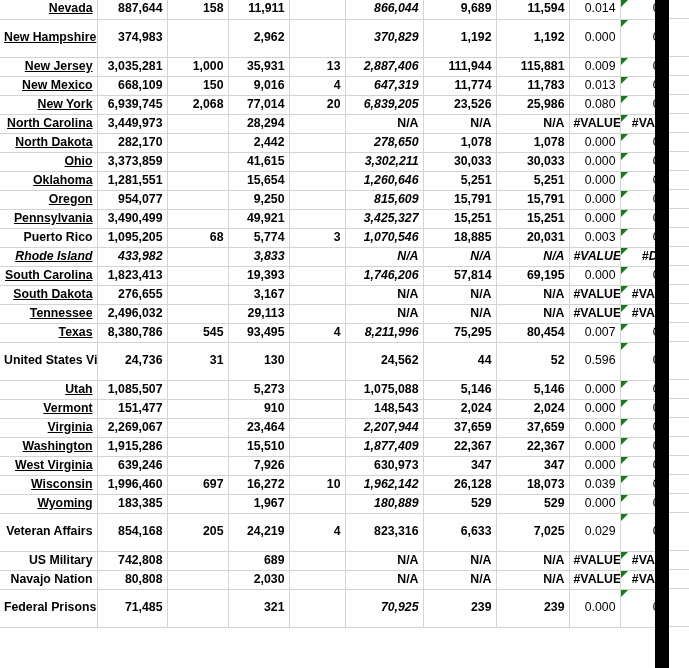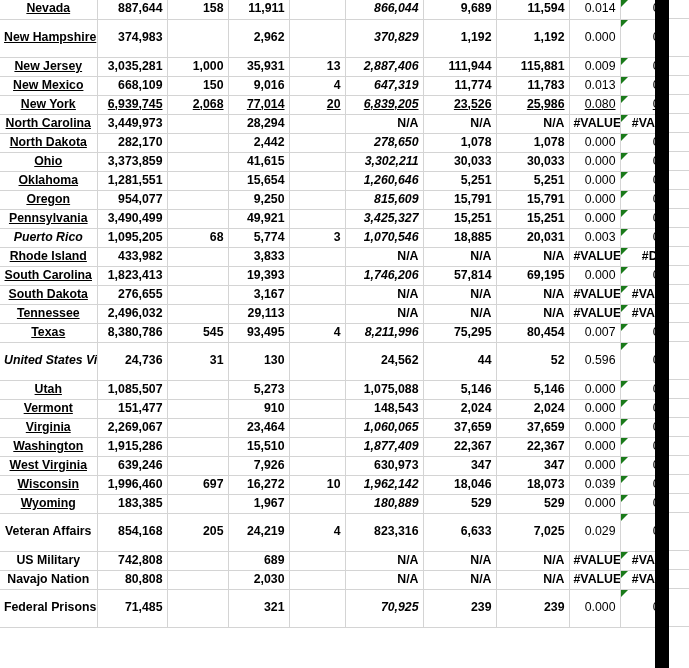--- a/index.html
+++ b/index.html
@@ -47,39 +47,38 @@
   col.c-c      { width: 61px; }
   col.c-d      { width: 56px; }
   col.c-e      { width: 78px; }
   col.c-f      { width: 73px; }
   col.c-g      { width: 73px; }
   col.c-h      { width: 51px; }
   col.c-i      { width: 68px; }
 
   
   td.name {
-    text-align: center;
+    text-align: right;
     font-weight: normal;
     padding-left: 2px;
     white-space: normal;
     word-wrap: break-word;
   }
   td.name .lbl {
     display: inline;
   }
   td.name.link .lbl {
     text-decoration: underline;
     text-underline-offset: 1px;
   }
   td.name.plain .lbl {
     text-decoration: none;
   }
   td.name.bold {
     font-weight: bold;
-    font-style: italic;
   }
 
   
   td.num {
     text-align: right;
     font-weight: bold;
   }
   td.num.ital {
     font-style: italic;
   }
@@ -187,21 +186,21 @@
           <td class="num">668,109</td>
           <td class="num">150</td>
           <td class="num">9,016</td>
           <td class="num">4</td>
           <td class="num ital">647,319</td>
           <td class="num">11,774</td>
           <td class="num">11,783</td>
           <td class="num reg">0.013</td>
           <td class="num reg flagged">0.010</td>
         </tr>
-        <tr style="height: 19px; text-decoration: underline;">
+        <tr style="height: 19px;">
           <td class="name link"><span class="lbl">New York</span></td>
           <td class="num">6,939,745</td>
           <td class="num">2,068</td>
           <td class="num">77,014</td>
           <td class="num">20</td>
           <td class="num ital">6,839,205</td>
           <td class="num">23,526</td>
           <td class="num">25,986</td>
           <td class="num reg">0.080</td>
           <td class="num reg flagged">0.078</td>
@@ -283,21 +282,21 @@
           <td class="num">1,095,205</td>
           <td class="num">68</td>
           <td class="num">5,774</td>
           <td class="num">3</td>
           <td class="num ital">1,070,546</td>
           <td class="num">18,885</td>
           <td class="num">20,031</td>
           <td class="num reg">0.003</td>
           <td class="num reg flagged">0.022</td>
         </tr>
-        <tr style="height: 19px;">
+        <tr style="height: 19px; font-style: italic;">
           <td class="name link"><span class="lbl">Rhode Island</span></td>
           <td class="num">433,982</td>
           <td class="num"></td>
           <td class="num">3,833</td>
           <td class="num"></td>
           <td class="num">N/A</td>
           <td class="num">N/A</td>
           <td class="num">N/A</td>
           <td class="num">#VALUE!</td>
           <td class="num flagged">#DIV/0!</td>
@@ -385,21 +384,21 @@
           <td class="num">2,024</td>
           <td class="num reg">0.000</td>
           <td class="num reg flagged">0.002</td>
         </tr>
         <tr style="height: 19px;">
           <td class="name link"><span class="lbl">Virginia</span></td>
           <td class="num">2,269,067</td>
           <td class="num"></td>
           <td class="num">23,464</td>
           <td class="num"></td>
-          <td class="num ital">1,060,065</td>
+          <td class="num ital">2,207,944</td>
           <td class="num">37,659</td>
           <td class="num">37,659</td>
           <td class="num reg">0.000</td>
           <td class="num reg flagged">0.001</td>
         </tr>
         <tr style="height: 19px;">
           <td class="name link"><span class="lbl">Washington</span></td>
           <td class="num">1,915,286</td>
           <td class="num"></td>
           <td class="num">15,510</td>
@@ -422,21 +421,21 @@
           <td class="num reg">0.000</td>
           <td class="num reg flagged">0.278</td>
         </tr>
         <tr style="height: 19px;">
           <td class="name link"><span class="lbl">Wisconsin</span></td>
           <td class="num">1,996,460</td>
           <td class="num">697</td>
           <td class="num">16,272</td>
           <td class="num">10</td>
           <td class="num ital">1,962,142</td>
-          <td class="num">18,046</td>
+          <td class="num">26,128</td>
           <td class="num">18,073</td>
           <td class="num reg">0.039</td>
           <td class="num reg flagged">0.024</td>
         </tr>
         <tr style="height: 19px;">
           <td class="name link"><span class="lbl">Wyoming</span></td>
           <td class="num">183,385</td>
           <td class="num"></td>
           <td class="num">1,967</td>
           <td class="num"></td>

